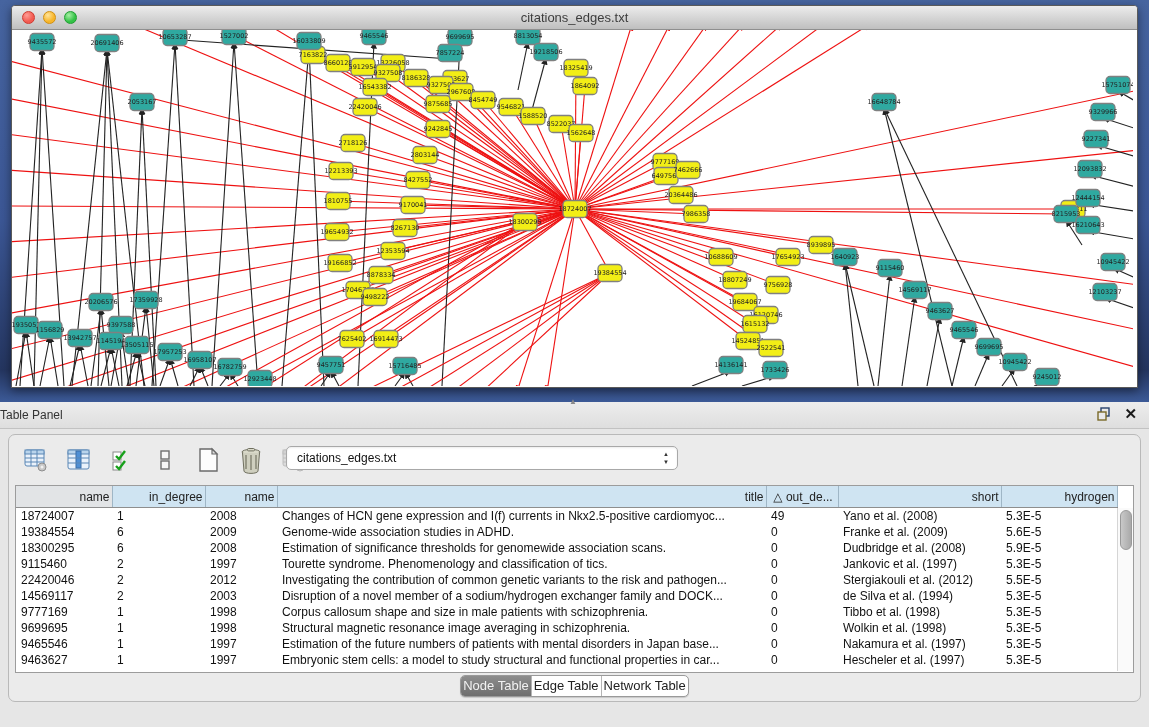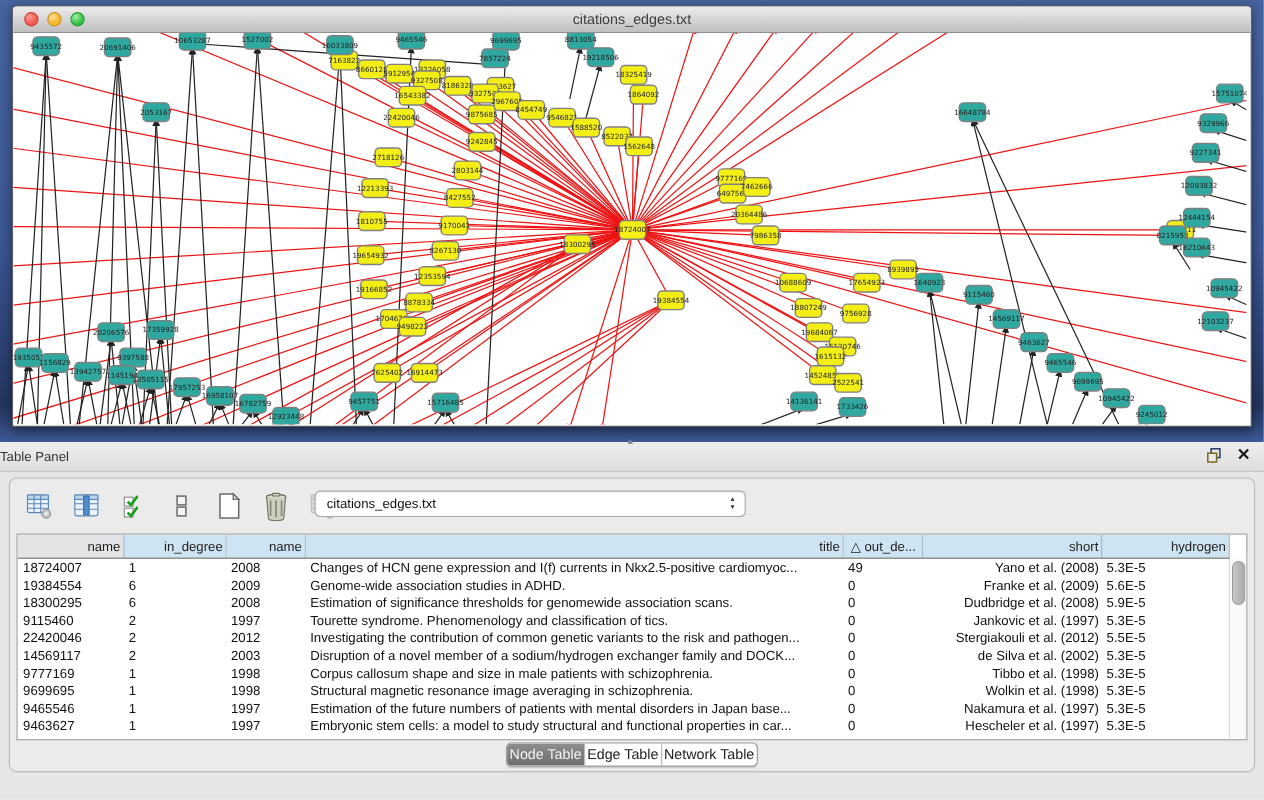--- a/index.html
+++ b/index.html
@@ -51,21 +51,21 @@
 
   
   #table-wrap{position:absolute;left:6px;top:50px;width:1117px;height:186px;background:#fff;
     border:1px solid #9c9c9c;overflow:hidden;}
   table.grid{border-collapse:collapse;table-layout:fixed;width:1101px;font-size:12px;}
   table.grid th{height:21px;background:#cfe4f2;border-right:1px solid #9fb6c6;border-bottom:1px solid #8e8e8e;
     font-weight:normal;color:#222;text-align:right;overflow:hidden;white-space:nowrap;padding:0 2px;}
   table.grid th.hdr-name{background:#e2e4e6;}
   table.grid th.hdr-out_degree{text-align:center;padding-left:4px;}
   table.grid td{height:16px;padding:0 2px 0 5px;color:#111;white-space:nowrap;overflow:hidden;}
-  table.grid td.al-center{text-align:right;}
+  table.grid td.al-center{text-align:left;}
   #vscroll{position:absolute;right:0;top:22px;width:15px;height:163px;background:#fafafa;border-left:1px solid #d5d5d5;}
   #vscroll .thumb{position:absolute;left:2px;top:2px;width:10px;height:38px;border-radius:6px;
     background:linear-gradient(90deg,#c9c9c9,#a9a9a9);border:1px solid #999;}
 
   
   #tabs{position:absolute;left:0;right:0;top:240px;display:flex;justify-content:center;}
   .seg{display:flex;border:1px solid #9a9a9a;border-radius:5px;overflow:hidden;
     background:#fff;box-shadow:0 1px 1px rgba(0,0,0,.15);}
   .seg .tab{padding:2px 2px;font-size:13px;color:#222;border-right:1px solid #b5b5b5;line-height:16px;}
   .seg .tab:last-child{border-right:none;}
@@ -821,21 +821,21 @@
                 <td>0</td>
                 <td class="al-center">Stergiakouli et al. (2012)</td>
                 <td>5.5E-5</td>
               </tr>
               <tr>
                 <td>14569117</td>
                 <td>2</td>
                 <td>2003</td>
                 <td>Disruption of a novel member of a sodium/hydrogen exchanger family and DOCK...</td>
                 <td>0</td>
-                <td class="al-center">de Silva et al. (2002)</td>
+                <td class="al-center">de Silva et al. (1994)</td>
                 <td>5.3E-5</td>
               </tr>
               <tr>
                 <td>9777169</td>
                 <td>1</td>
                 <td>1998</td>
                 <td>Corpus callosum shape and size in male patients with schizophrenia.</td>
                 <td>0</td>
                 <td class="al-center">Tibbo et al. (1998)</td>
                 <td>5.3E-5</td>

